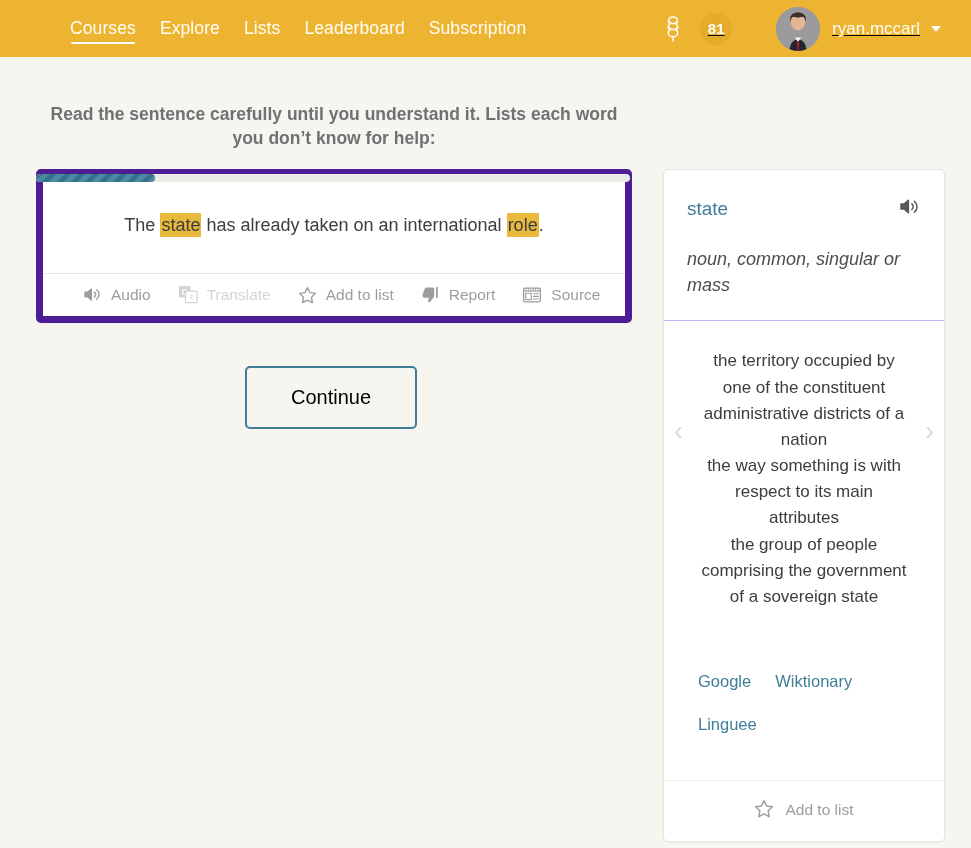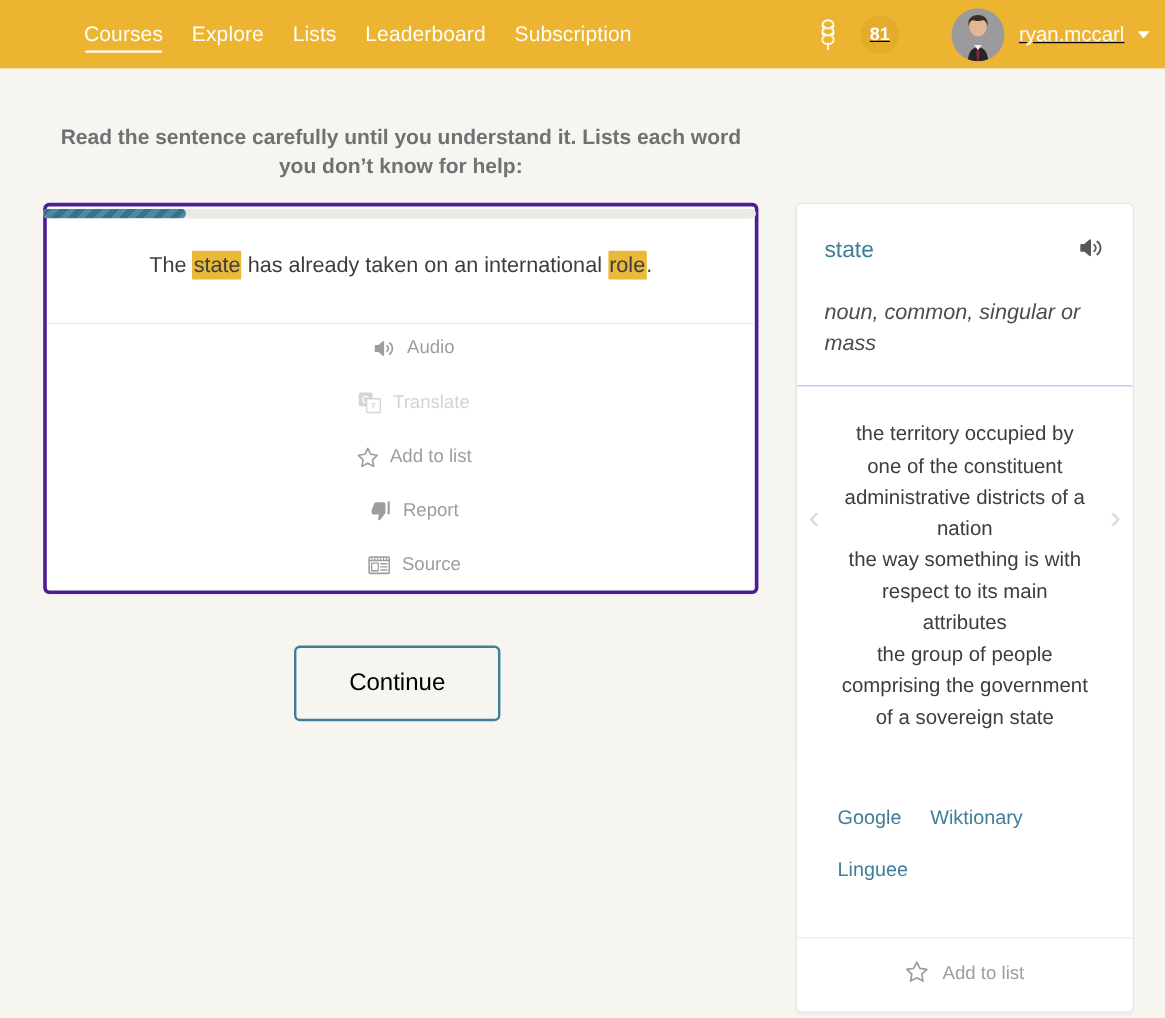--- a/index.html
+++ b/index.html
@@ -11,21 +11,21 @@
     font-family: "Liberation Sans", sans-serif;
     overflow: hidden;
   }
 
   
   .header {
     height: 57px;
     background: #edb431;
     display: flex;
     align-items: center;
-    padding: 0 13px 0 70px;
+    padding: 0 30px 0 70px;
     position: relative;
   }
   .nav {
     display: flex;
     align-items: center;
     gap: 24px;
     height: 100%;
   }
   .nav-item {
     color: #fffdf7;
@@ -134,21 +134,21 @@
     padding: 0 26px 0 36px;
     margin-top: 19px;
     gap: 31px;
   }
   .col-left { width: 596px; flex: none; }
   .col-right { width: 282px; flex: none; }
 
   
   .sentence-card {
     background: #ffffff;
-    border: 3px solid #4c1d95;
+    border: 7px solid #4c1d95;
     border-radius: 5px;
     box-shadow: 0 1px 2px rgba(0,0,0,.035);
   }
   .sentence-body {
     padding: 36px 20px 34px;
     text-align: center;
     font-size: 18px;
     color: #3d3d3f;
     line-height: 1.5;
   }
@@ -157,21 +157,20 @@
     padding: 2px 1px;
     border-radius: 1px;
     cursor: pointer;
   }
   .card-toolbar {
     border-top: 1px solid #e9e9e5;
     display: flex;
     align-items: center;
     padding: 11px 18px 12px 40px;
     gap: 27px;
-    flex-direction: column;
   }
   .tool {
     display: flex;
     align-items: center;
     gap: 9px;
     color: #9b9d9f;
     font-size: 15.5px;
     cursor: pointer;
     white-space: nowrap;
   }

